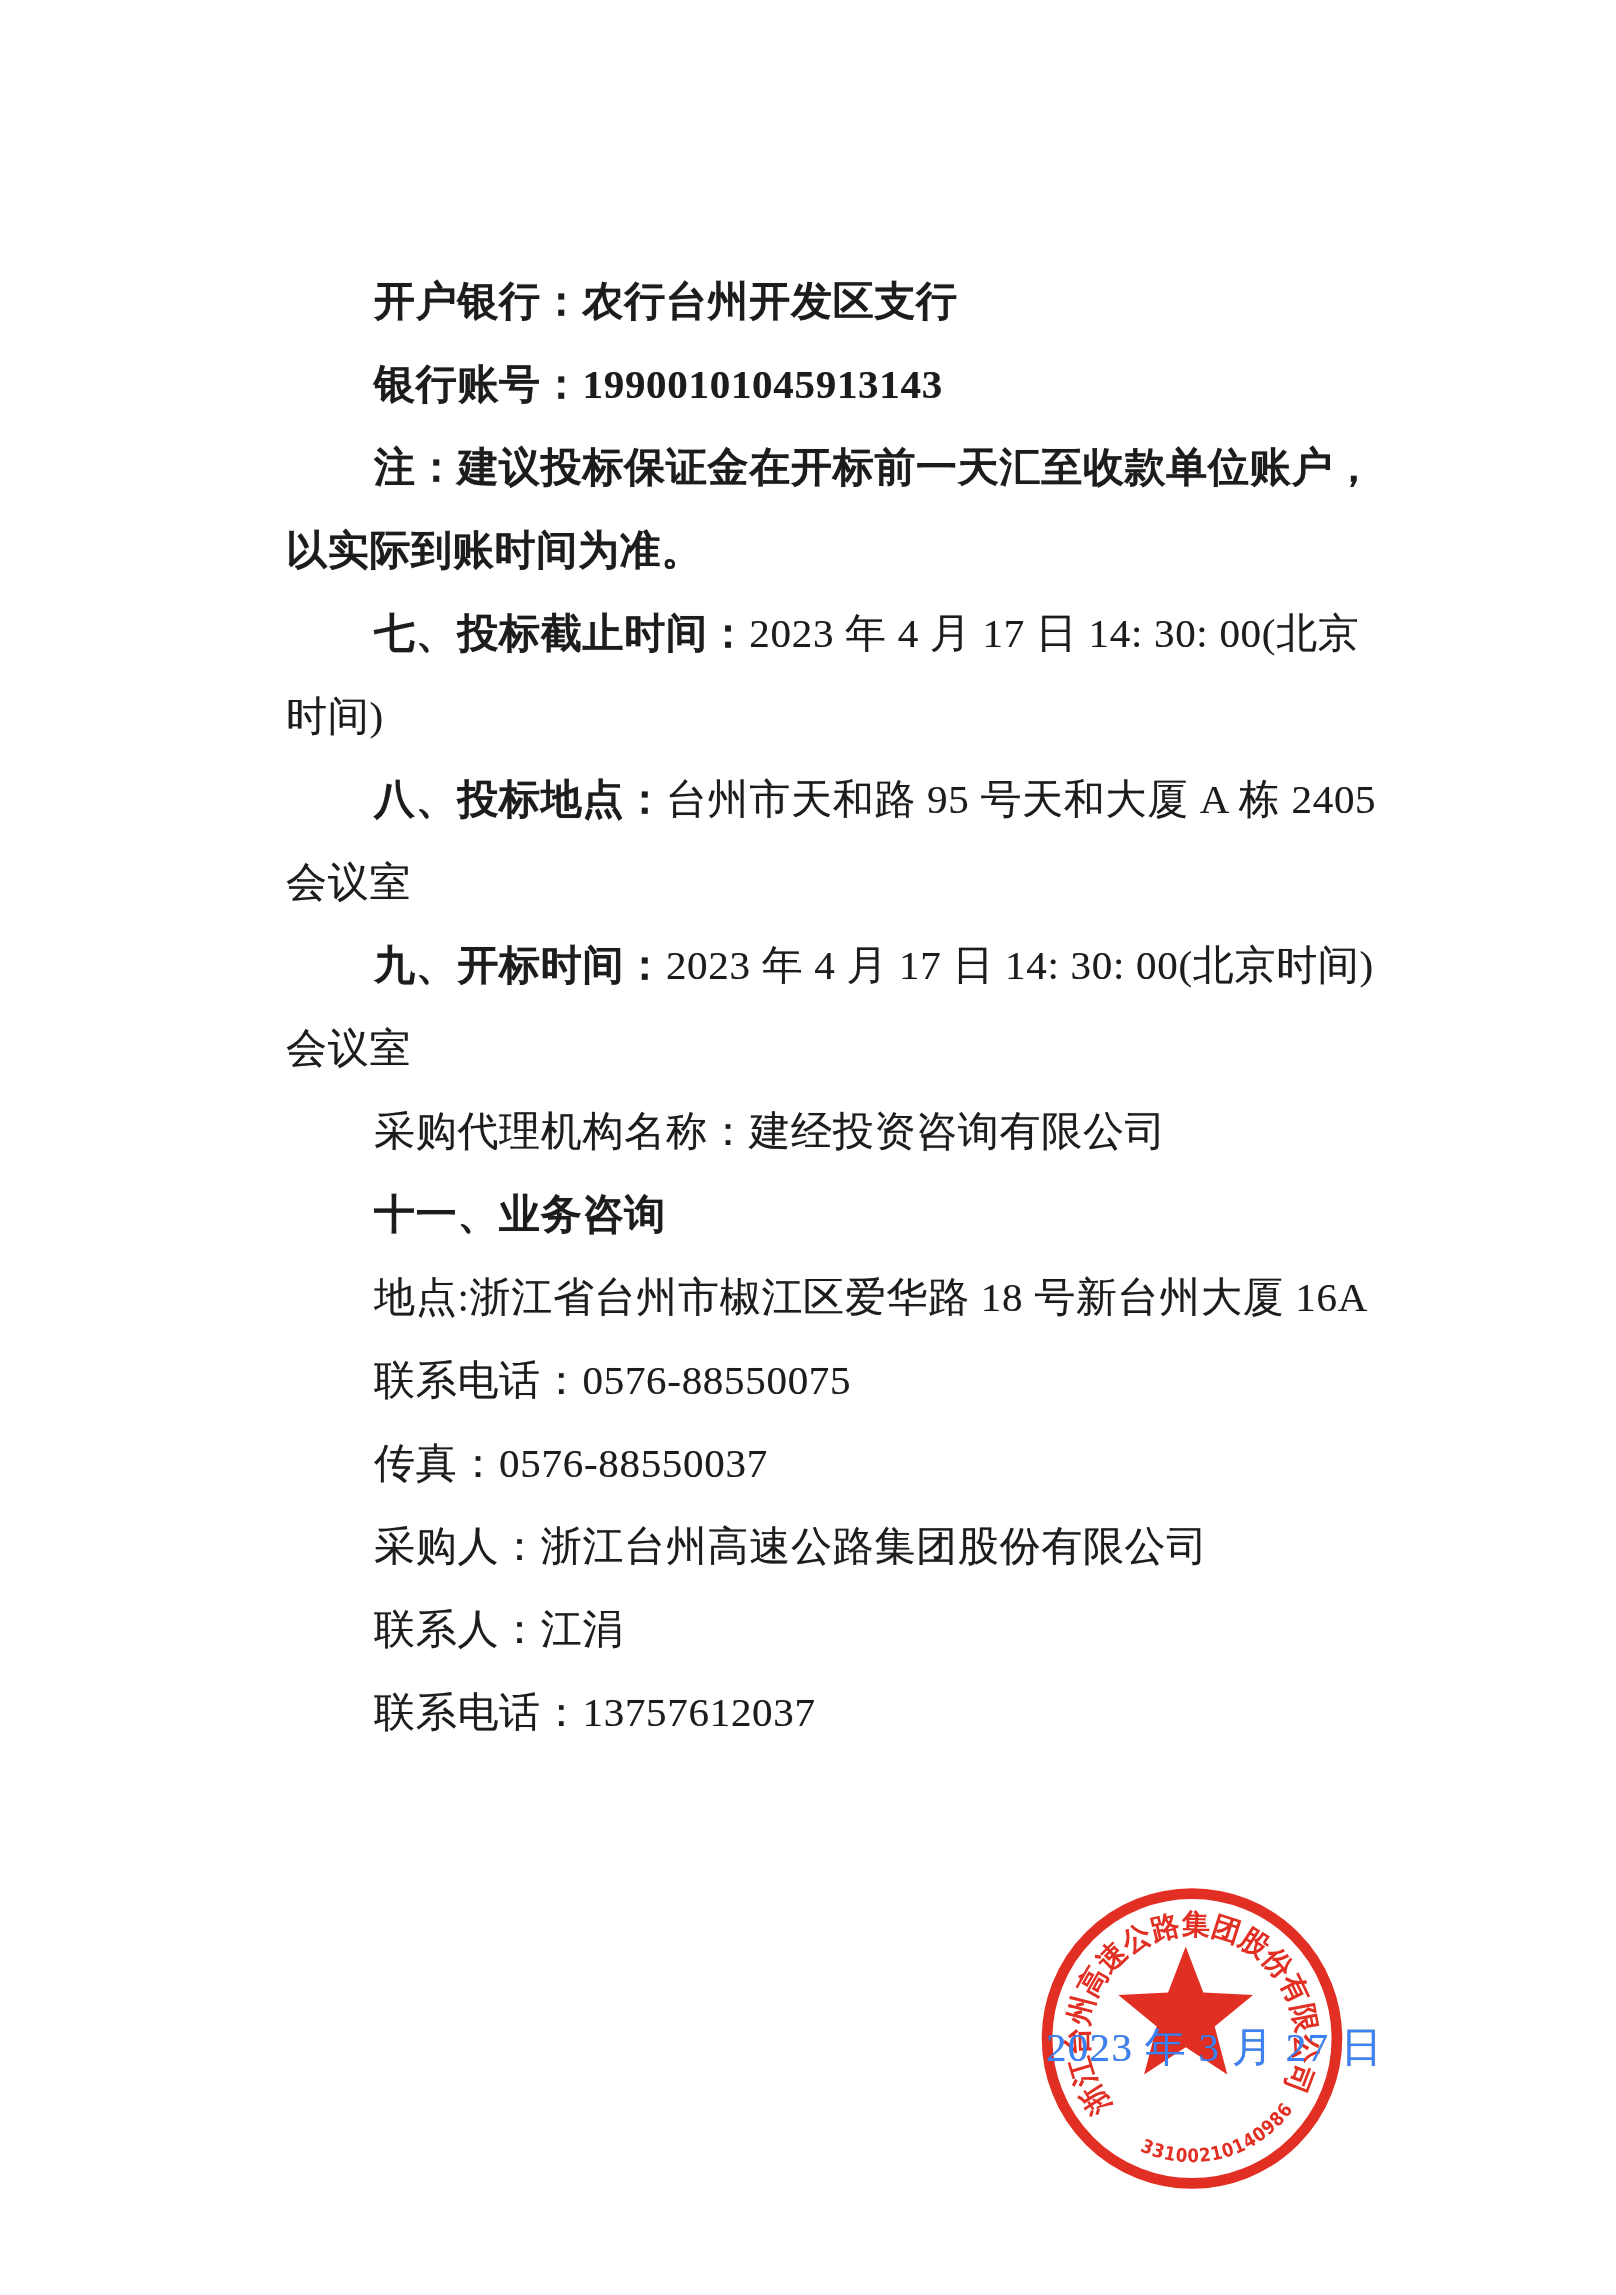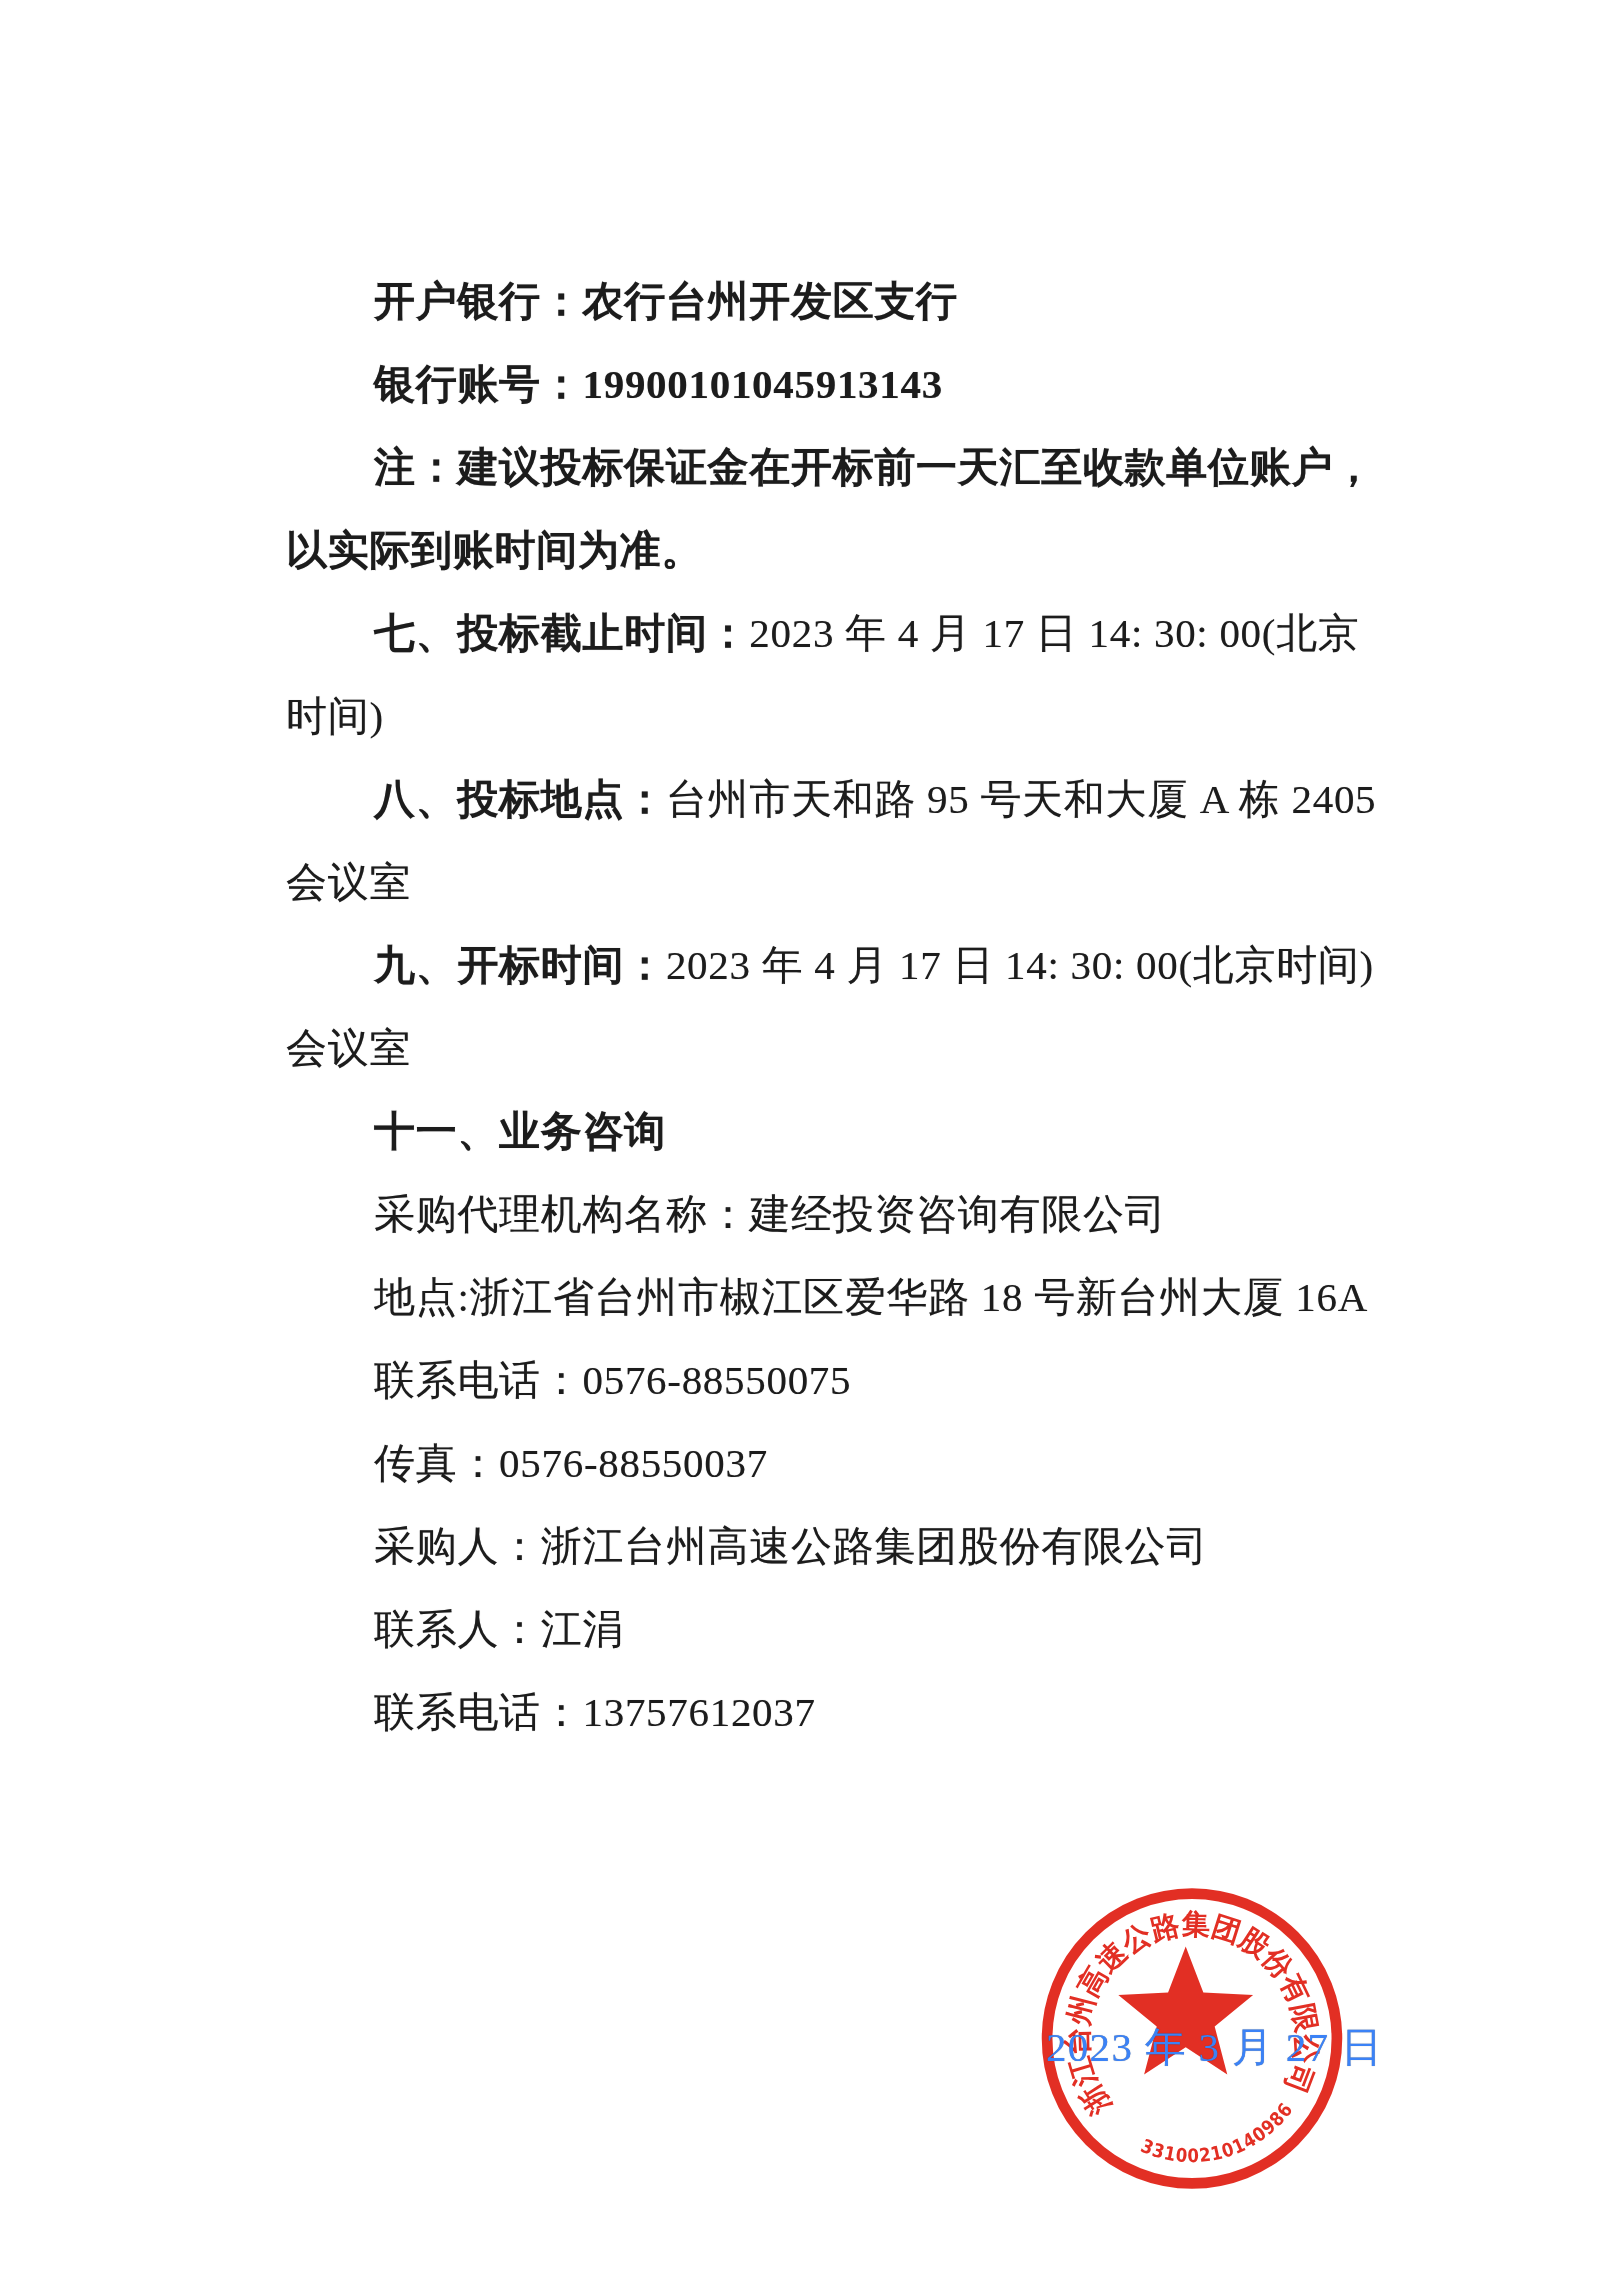--- a/index.html
+++ b/index.html
@@ -76,22 +76,22 @@
       <div class="line indent"><span class="seg-b">开户银行：农行台州开发区支行</span></div>
       <div class="line indent"><span class="seg-b">银行账号：19900101045913143</span></div>
       <div class="line indent"><span class="seg-b">注：建议投标保证金在开标前一天汇至收款单位账户，</span></div>
       <div class="line"><span class="seg-b">以实际到账时间为准。</span></div>
       <div class="line indent"><span class="seg-b">七、投标截止时间：</span><span class="seg">2023 年 4 月 17 日 14: 30: 00(北京</span></div>
       <div class="line"><span class="seg">时间)</span></div>
       <div class="line indent"><span class="seg-b">八、投标地点：</span><span class="seg">台州市天和路 95 号天和大厦 A 栋 2405</span></div>
       <div class="line"><span class="seg">会议室</span></div>
       <div class="line indent"><span class="seg-b">九、开标时间：</span><span class="seg">2023 年 4 月 17 日 14: 30: 00(北京时间)</span></div>
       <div class="line"><span class="seg">会议室</span></div>
+      <div class="line indent"><span class="seg">采购代理机构名称：建经投资咨询有限公司</span></div>
       <div class="line indent"><span class="seg-b">十一、业务咨询</span></div>
-      <div class="line indent"><span class="seg">采购代理机构名称：建经投资咨询有限公司</span></div>
       <div class="line indent"><span class="seg">地点:浙江省台州市椒江区爱华路 18 号新台州大厦 16A</span></div>
       <div class="line indent"><span class="seg">联系电话：0576-88550075</span></div>
       <div class="line indent"><span class="seg">传真：0576-88550037</span></div>
       <div class="line indent"><span class="seg">采购人：浙江台州高速公路集团股份有限公司</span></div>
       <div class="line indent"><span class="seg">联系人：江涓</span></div>
       <div class="line indent"><span class="seg">联系电话：13757612037</span></div>
     </div>
 
   <div class="stamp">
     <svg viewBox="0 0 500 500" xmlns="http://www.w3.org/2000/svg">

